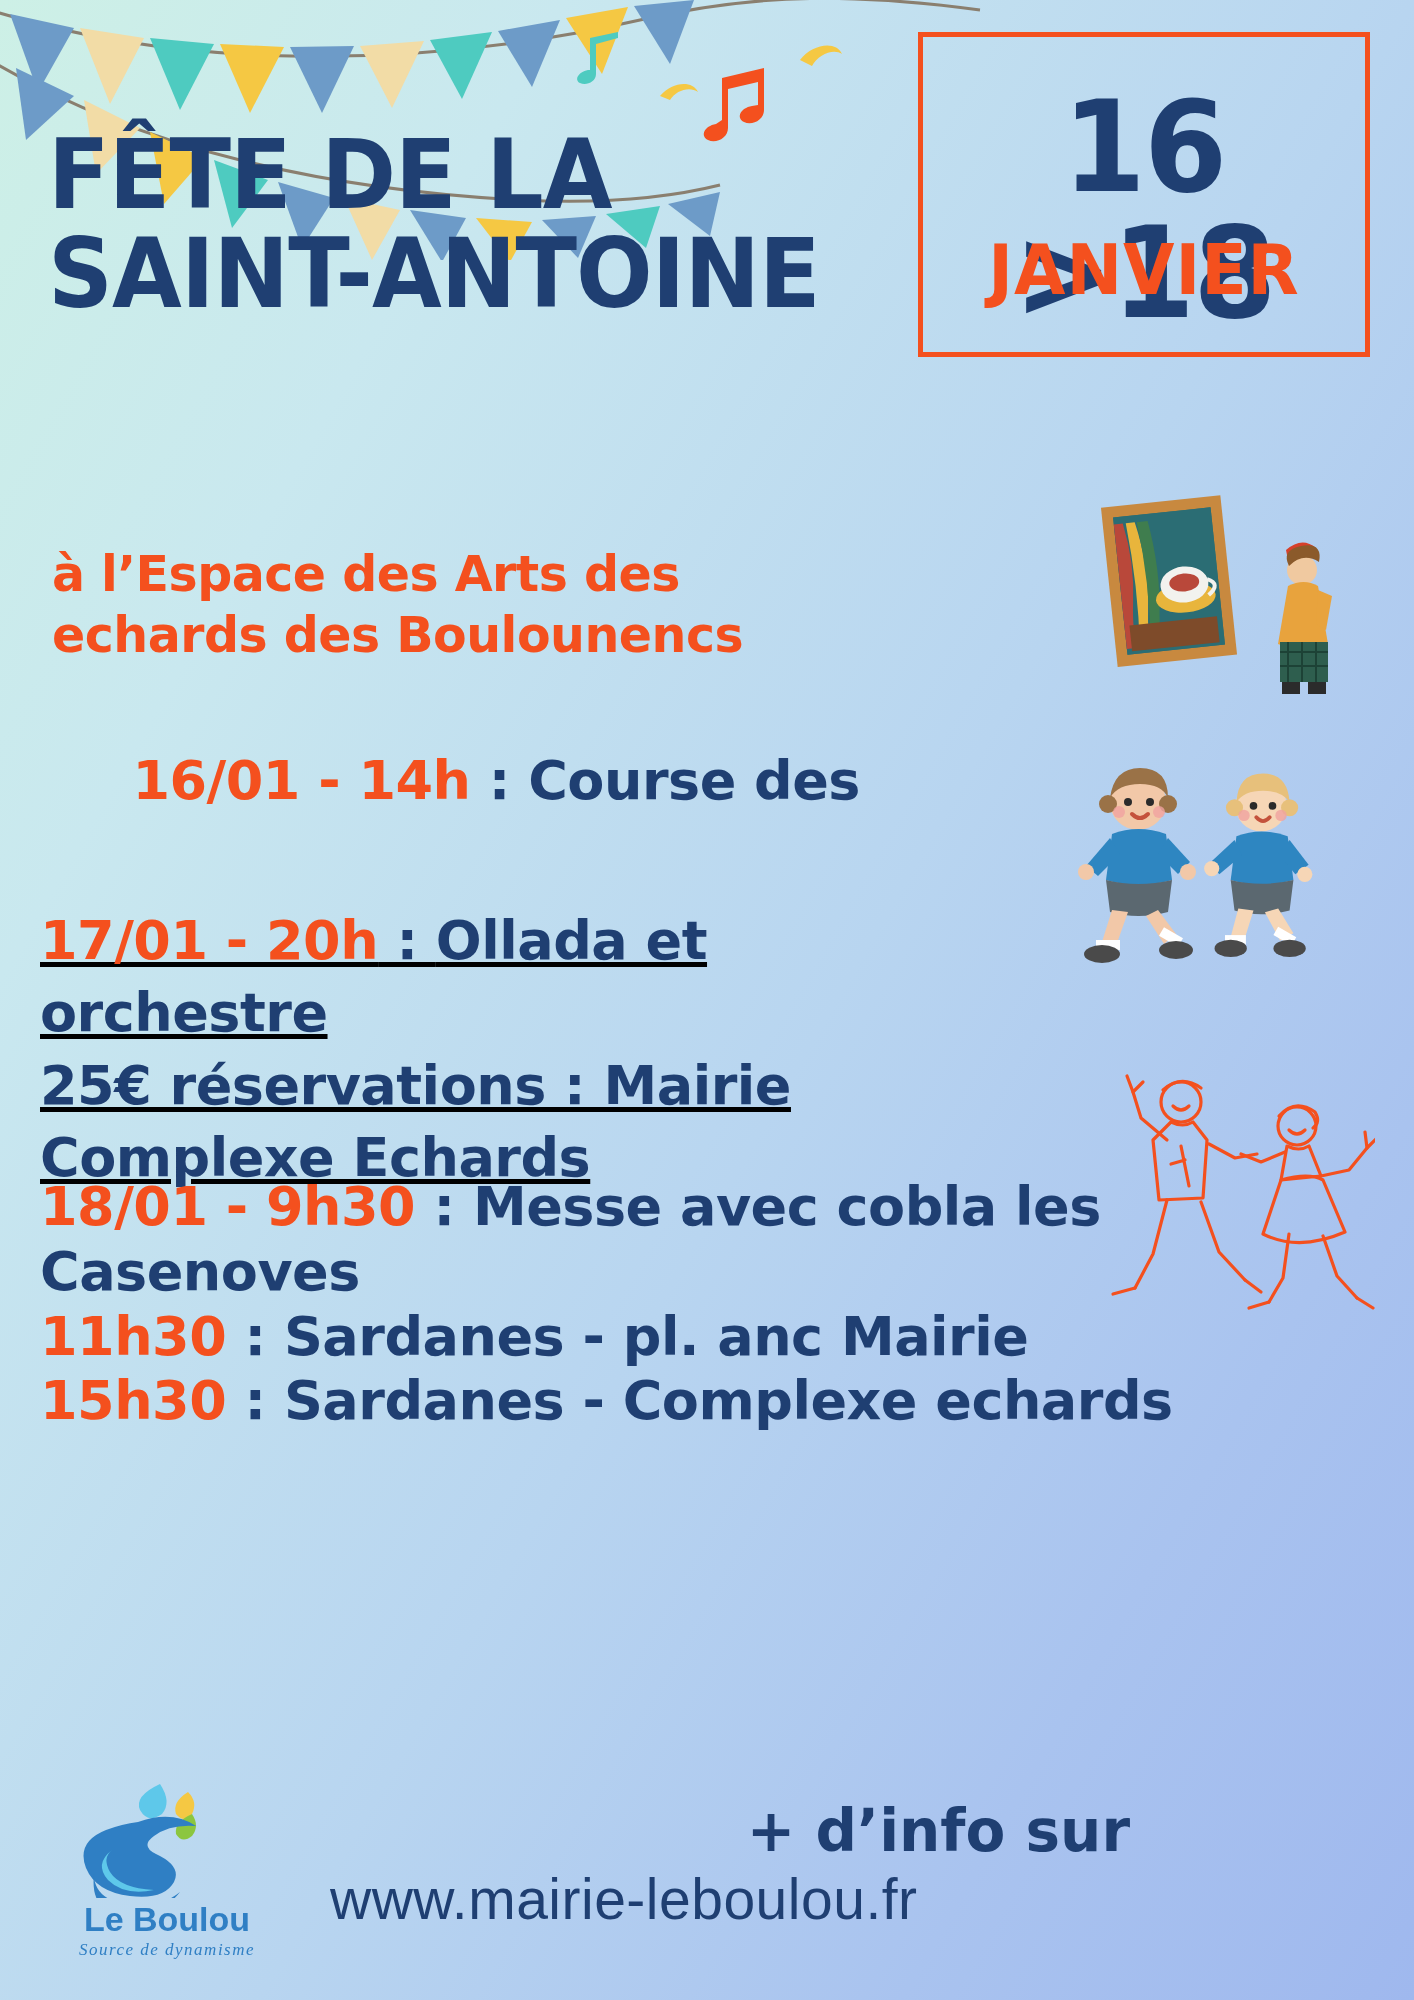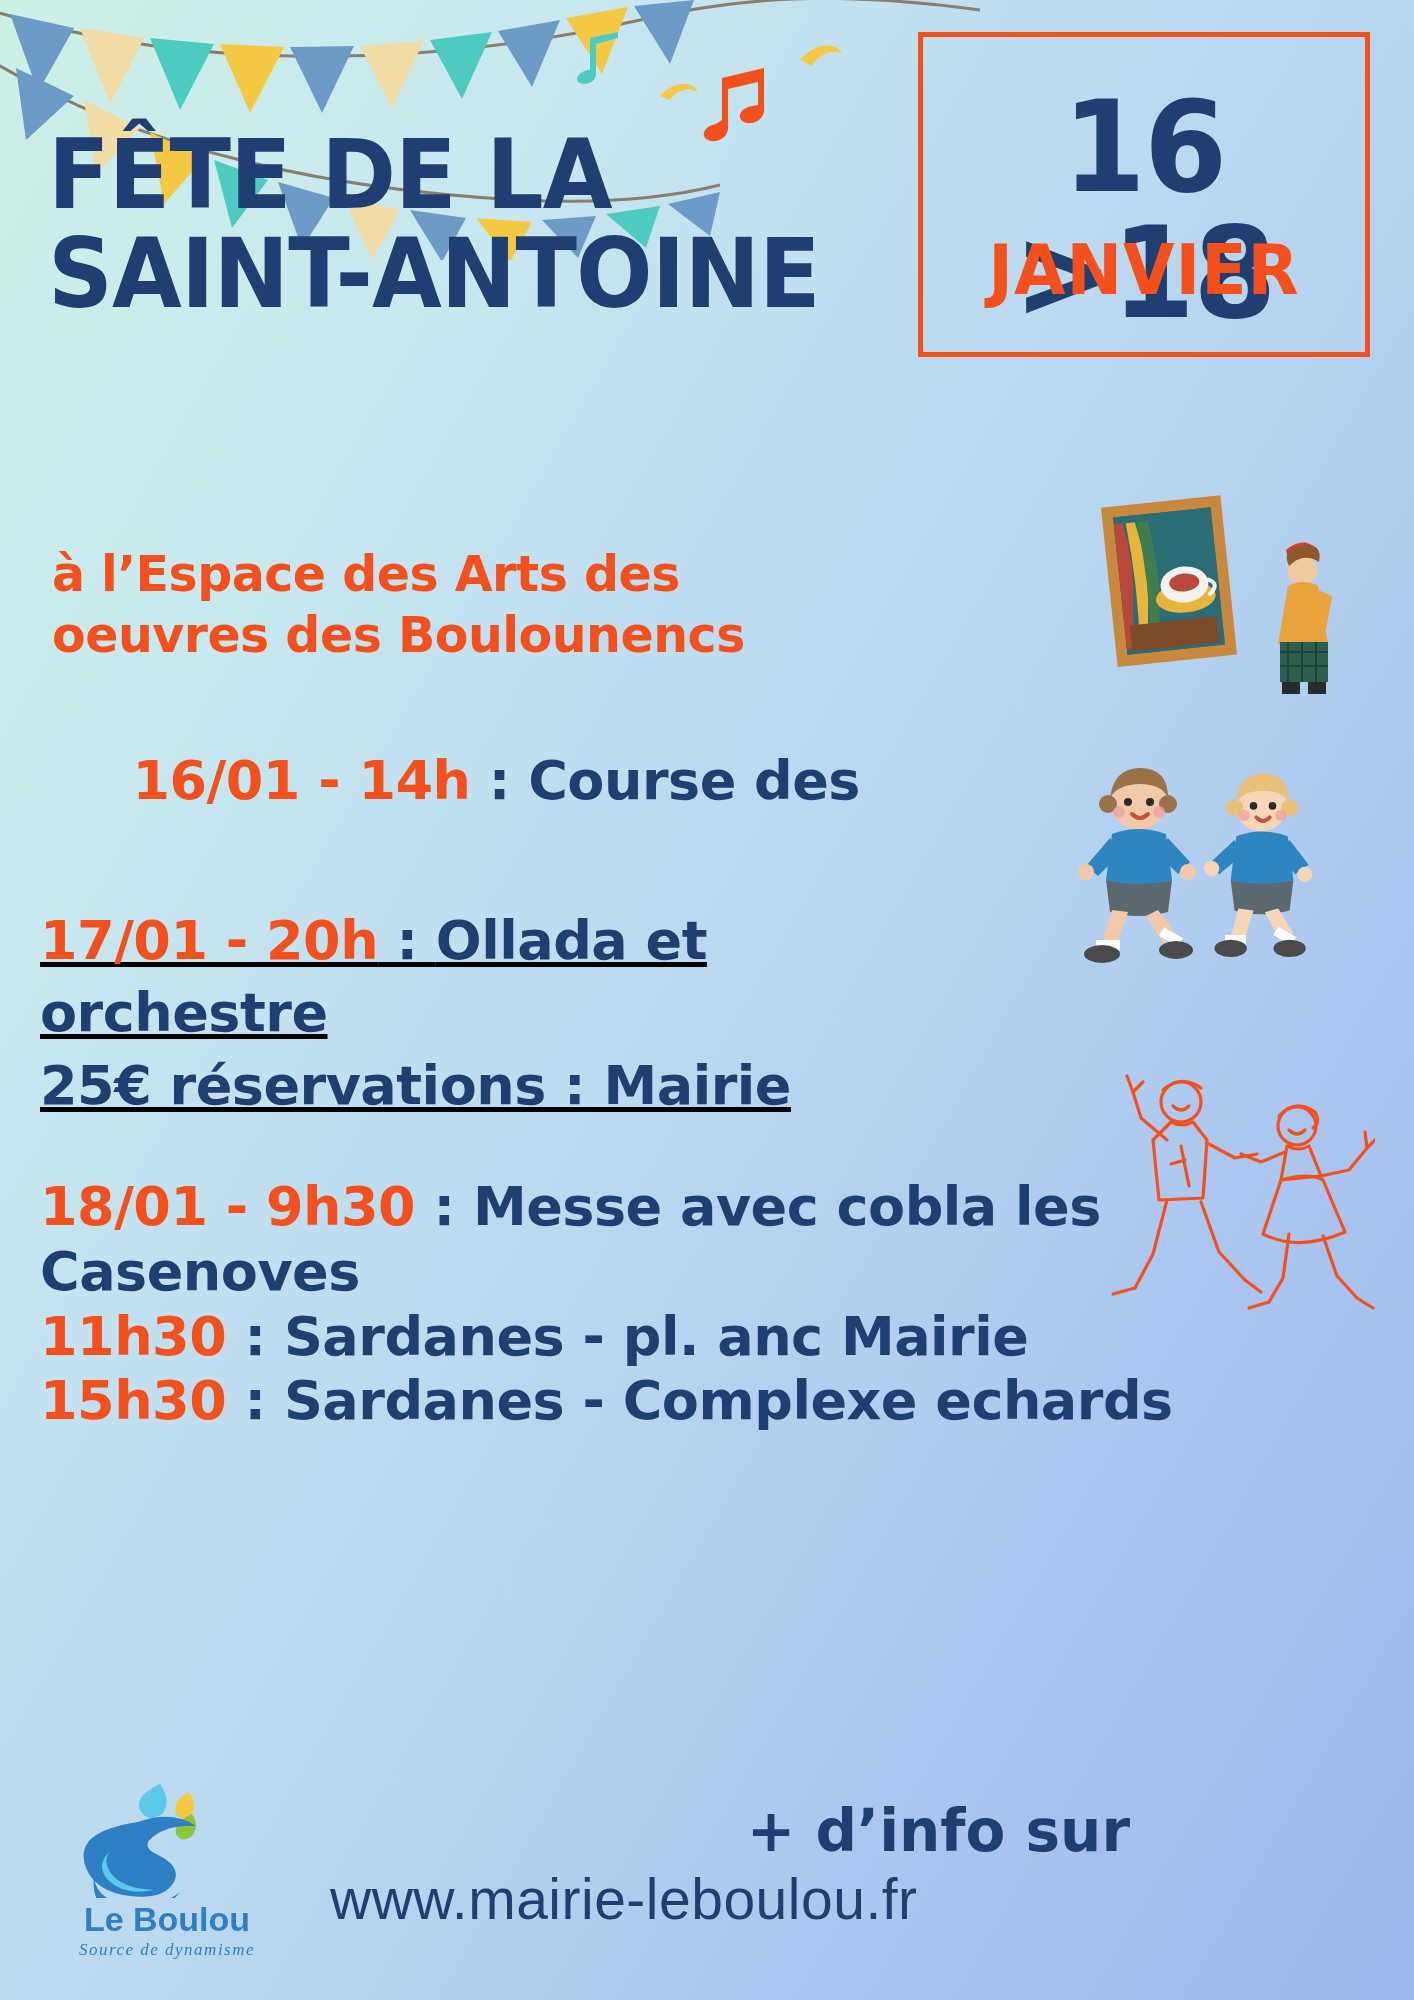--- a/index.html
+++ b/index.html
@@ -242,34 +242,35 @@
 
   <div class="date-box">
     <div class="date-range">16 &gt;18</div>
     <div class="date-month">JANVIER</div>
   </div>
 
   <div class="program">
 
     <div class="entry e1">
       <div class="line accent">à l’Espace des Arts des</div>
-      <div class="line accent">oeuvres des  Boulounencs</div>
+      <div class="line accent">echards des  Boulounencs</div>
     </div>
 
     <div class="entry e2">
       <div class="line">
         <span class="accent">16/01 - 14h</span><span> : </span><span>Course des</span>
       </div>
     </div>
 
     <div class="entry e3">
       <div class="line">
         <span class="accent">17/01 - 20h</span><span> :  </span><span>Ollada et orchestre</span>
       </div>
       <div class="line">25€ réservations : Mairie</div>
+      <div class="line">Complexe Echards</div>
     </div>
 
     <div class="entry e4">
       <div class="line tight">
         <span class="accent">18/01 - 9h30</span><span> : </span><span>Messe  avec cobla les</span>
       </div>
       <div class="line tight">Casenoves</div>
       <div class="line tight">
         <span class="accent">11h30</span><span> : </span><span>Sardanes - pl. anc Mairie</span>
       </div>

